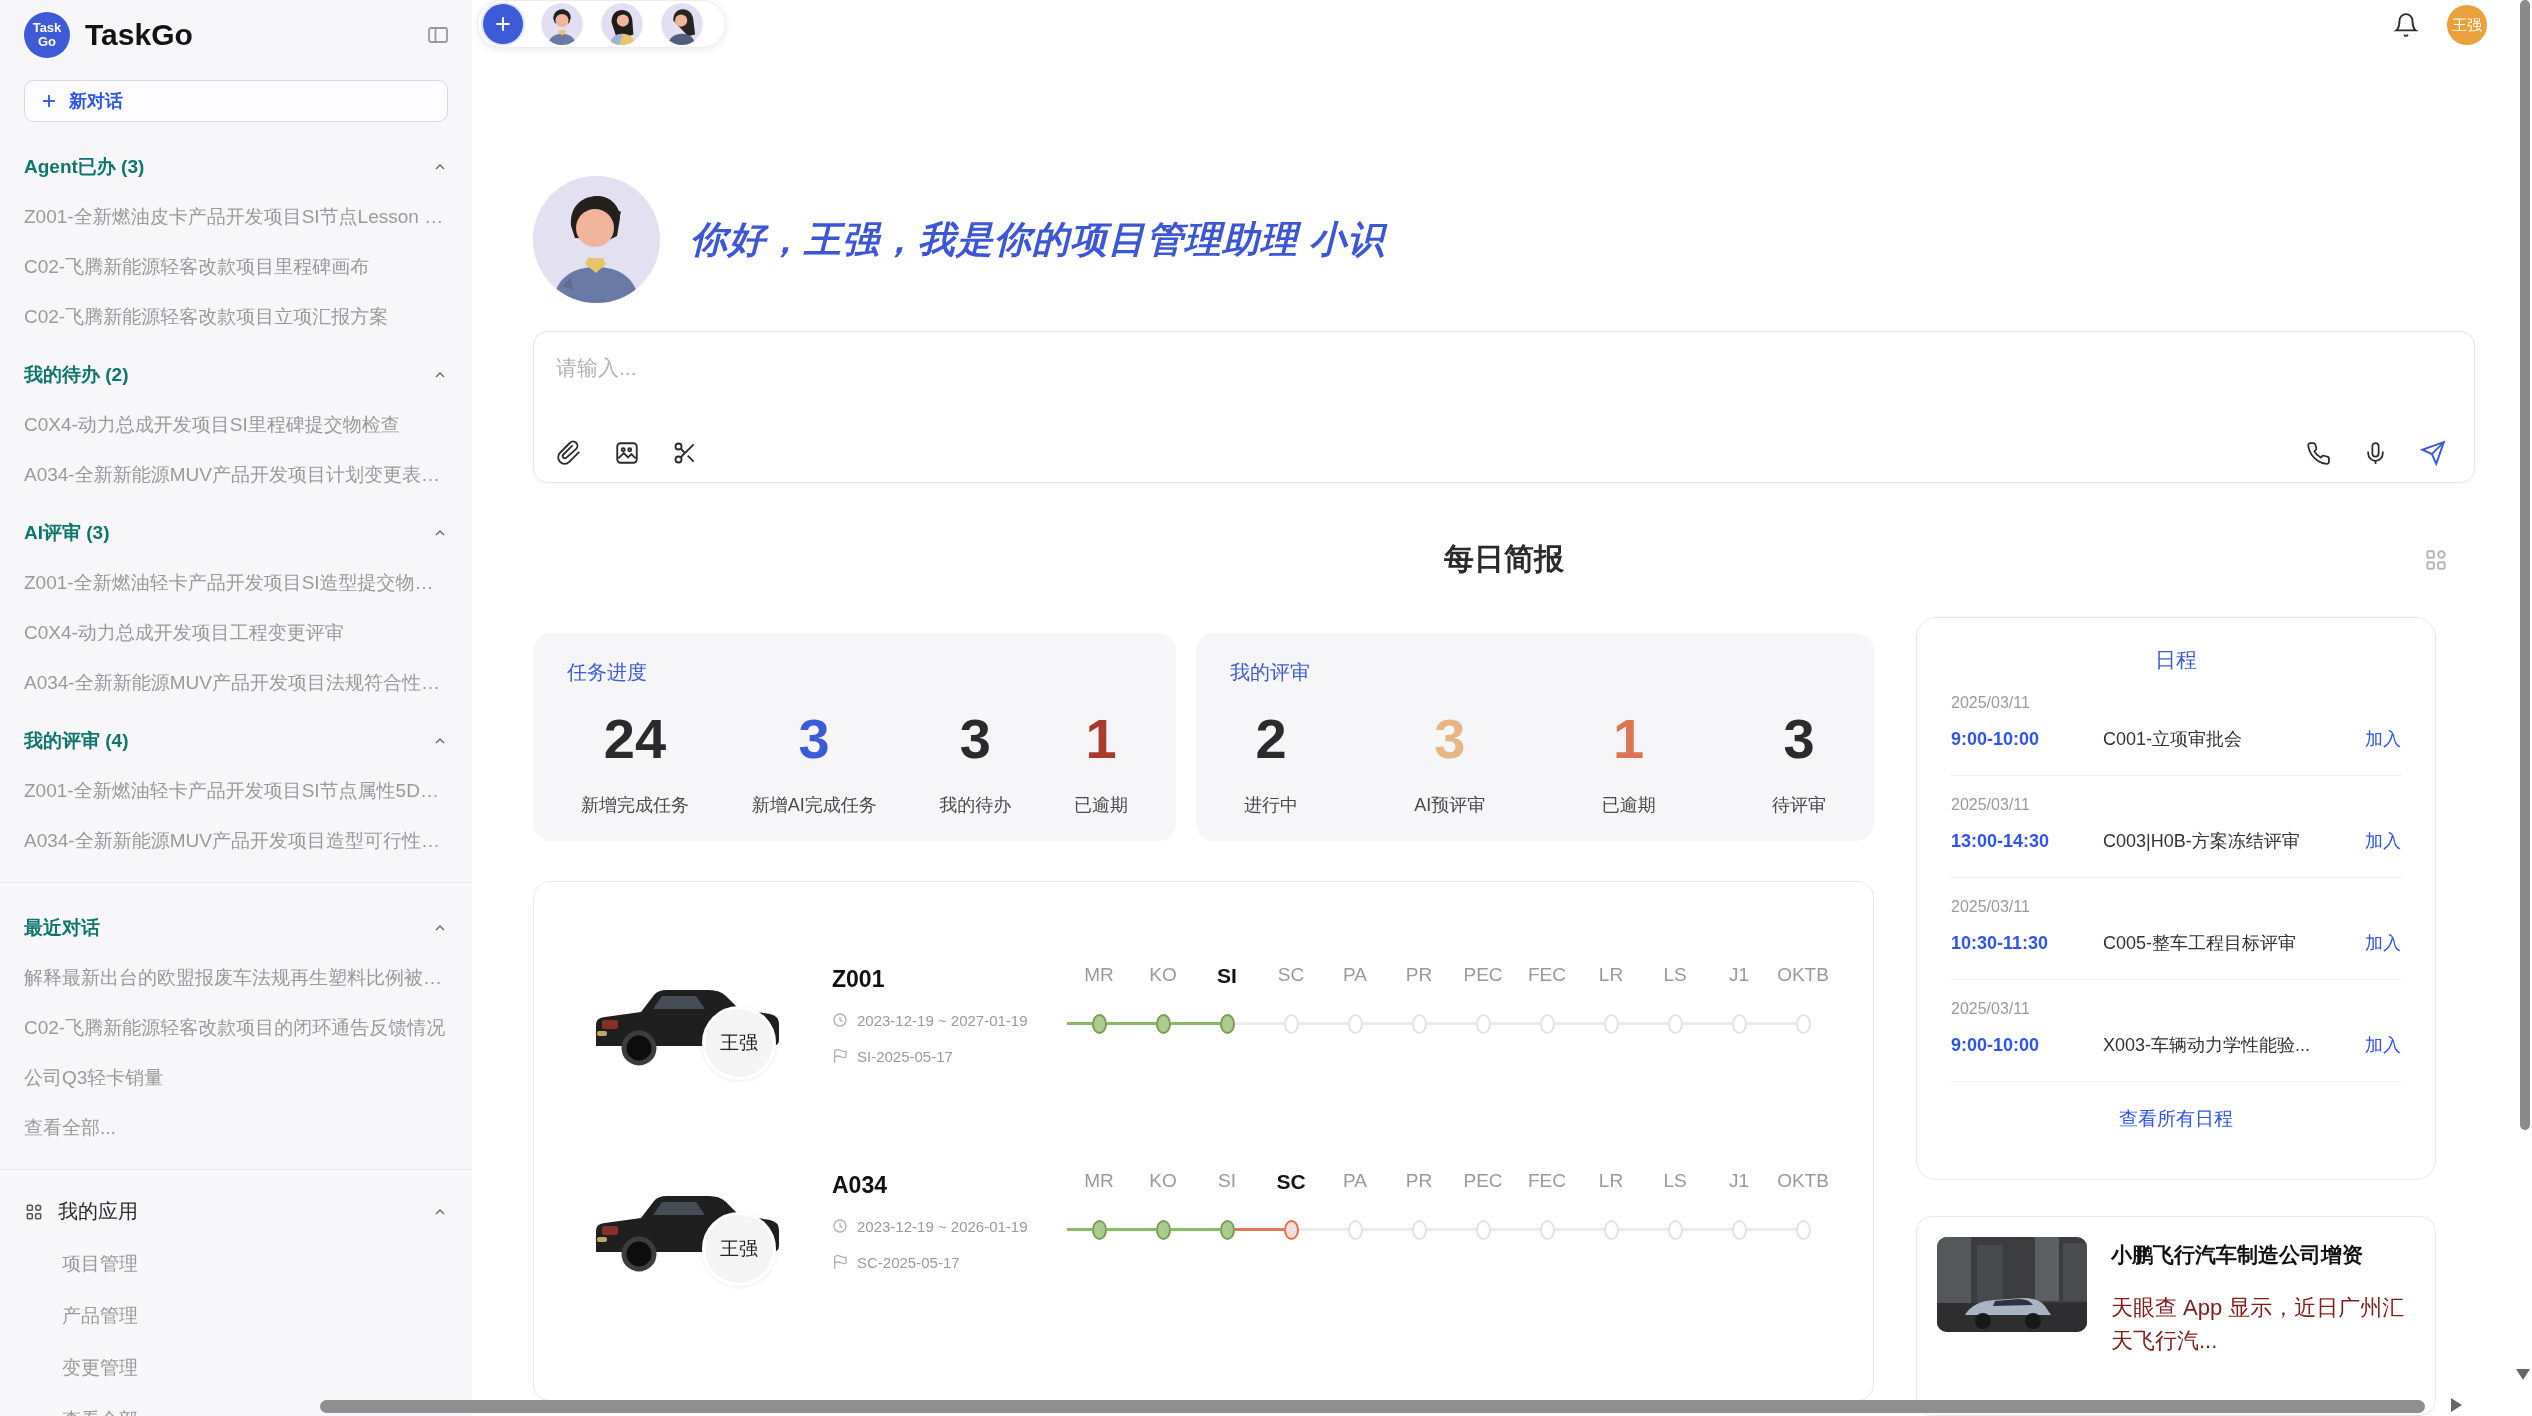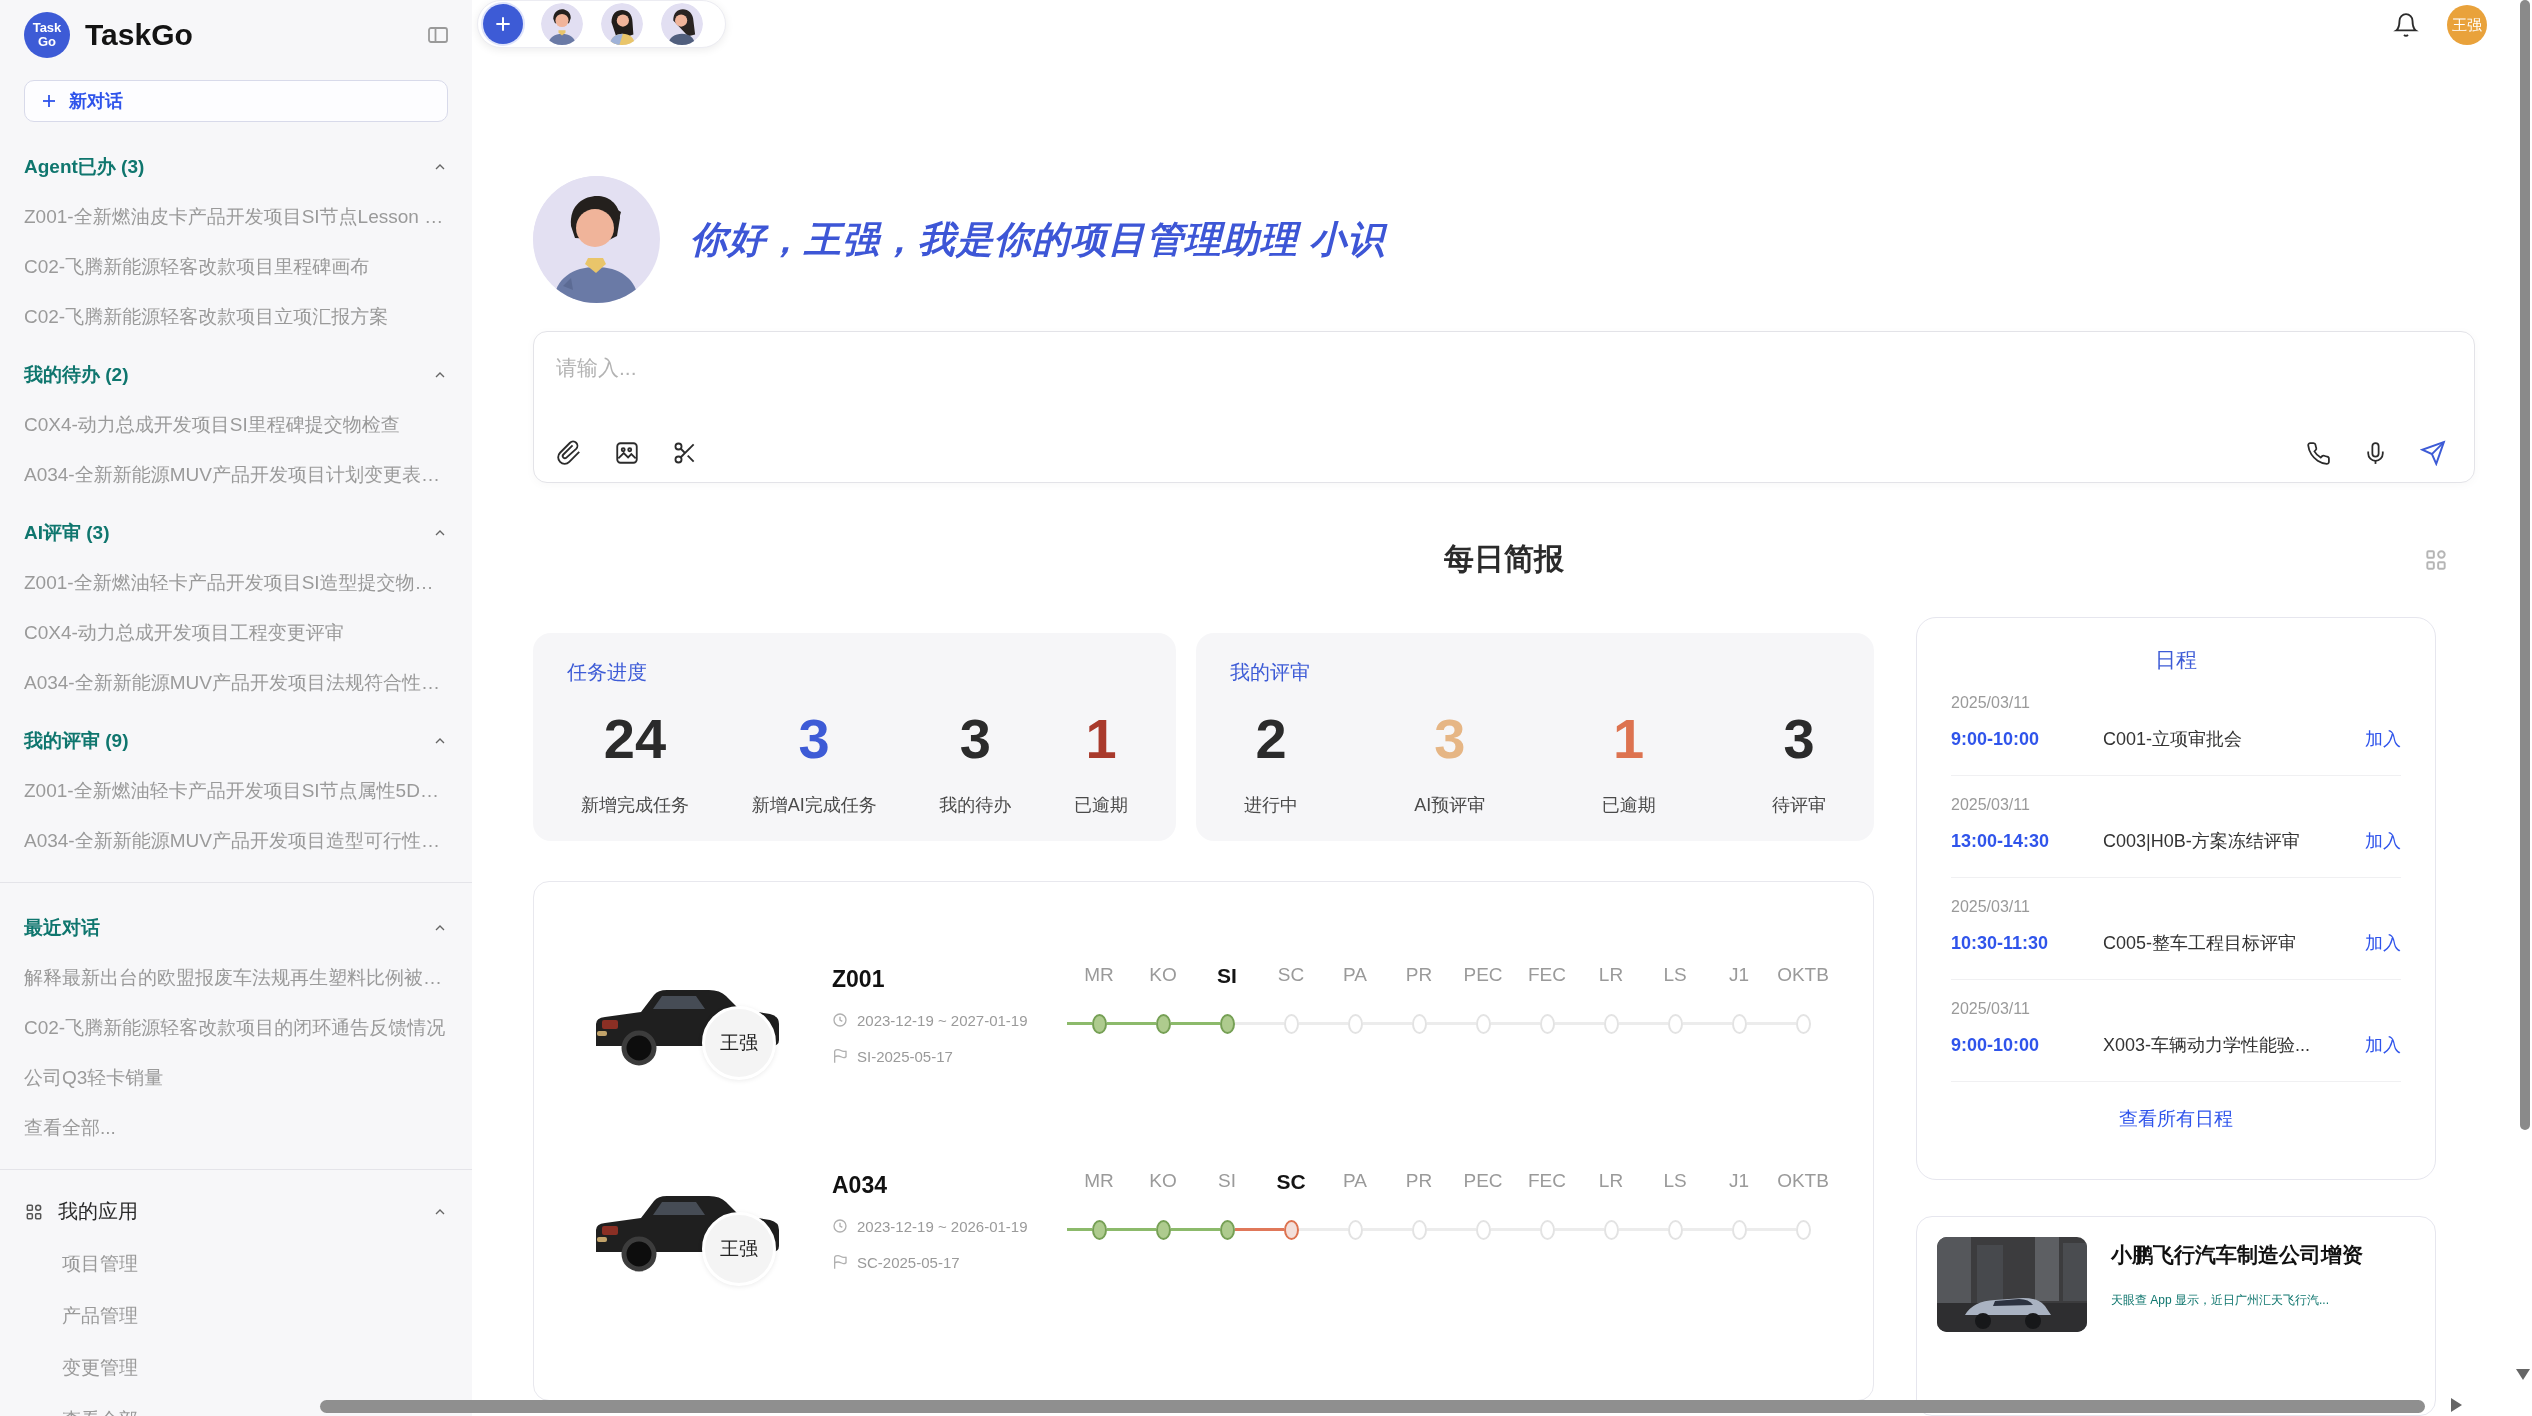--- a/index.html
+++ b/index.html
@@ -112,21 +112,21 @@
   .sched-row { display:flex; align-items:center; margin-top:15px; }
   .sched-time { color:#2f54eb; font-size:18px; font-weight:600; width:152px; flex-shrink:0; }
   .sched-name { flex:1; color:#333; font-size:18px; }
   .sched-join { color:#2f54eb; font-size:18px; cursor:pointer; }
   .sched-all { text-align:center; color:#2f54eb; font-size:19px; margin-top:24px; cursor:pointer; }
 
   .news-card { margin-top:36px; border:1px solid #e6e6ee; border-radius:16px; background:#fff; height:200px;
     padding:20px; display:flex; gap:24px; overflow:hidden; cursor:pointer; }
   .news-img { width:150px; height:95px; border-radius:10px; overflow:hidden; flex-shrink:0; }
   .news-title { font-size:21px; font-weight:700; color:#111; margin-top:4px; }
-  .news-snippet { font-size:12px; color:#0f766e; margin-top:22px; line-height:1.5; }
+  .news-snippet { font-size:22px; color:#7f1d1d; margin-top:22px; line-height:1.5; }
 
   
   .h-thumb { position:absolute; left:320px; width:2105px; bottom:3px; height:13px; background:#8f8f8f; border-radius:7px; cursor:pointer; }
   .h-arrow { position:absolute; right:70px; bottom:4px; width:0; height:0; cursor:pointer;
     border-top:7px solid transparent; border-bottom:7px solid transparent; border-left:11px solid #666; }
   .v-thumb { position:absolute; right:2px; top:0; width:10px; height:1130px; background:#8a8a8a; border-radius:5px; cursor:pointer; }
   .v-arrow { position:absolute; right:2px; bottom:36px; width:0; height:0; cursor:pointer;
     border-left:7px solid transparent; border-right:7px solid transparent; border-top:11px solid #666; }
 </style>
 </head>
@@ -179,21 +179,21 @@
       <span>AI评审 (3)</span>
       <svg width="16" height="16" viewBox="0 0 24 24" fill="none" stroke="#666" stroke-width="2">
           <polyline points="6 15 12 9 18 15"></polyline>
         </svg>
     </div>
     <div class="side-item">Z001-全新燃油轻卡产品开发项目SI造型提交物评审</div>
       <div class="side-item">C0X4-动力总成开发项目工程变更评审</div>
       <div class="side-item">A034-全新新能源MUV产品开发项目法规符合性评审</div>
 
     <div class="section-header">
-      <span>我的评审 (9)</span>
+      <span>我的评审 (4)</span>
       <svg width="16" height="16" viewBox="0 0 24 24" fill="none" stroke="#666" stroke-width="2">
           <polyline points="6 15 12 9 18 15"></polyline>
         </svg>
     </div>
     <div class="side-item">Z001-全新燃油轻卡产品开发项目SI节点属性5D文件评审</div>
       <div class="side-item">A034-全新新能源MUV产品开发项目造型可行性评审</div>
 
     <div class="side-div"></div>
 
     <div class="section-header">

